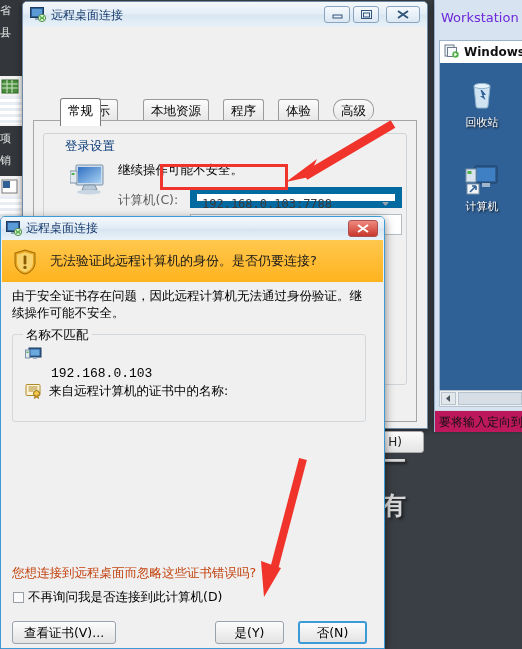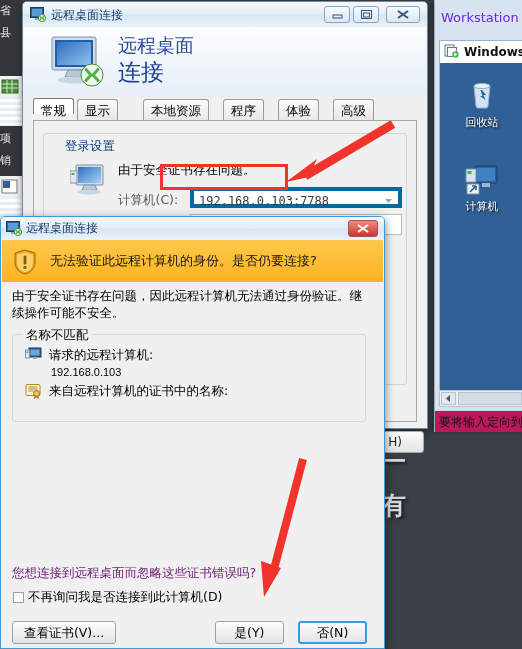--- a/index.html
+++ b/index.html
@@ -71,31 +71,31 @@
   #rdc-header-icon{left:26px;top:8px;width:60px;height:54px;}
   #rdc-header-line1{left:94px;top:6px;font-size:19px;color:#2b4c9b;white-space:nowrap;}
   #rdc-header-line2{left:94px;top:30px;font-size:23px;color:#1d3f94;white-space:nowrap;}
 
   #rdc-body{left:1px;top:95px;width:402px;height:331px;background:#f0f0f0;}
   #rdc-tabs{left:9px;top:2px;height:22px;}
   .tab{position:absolute;top:0;height:22px;line-height:21px;font-size:12.5px;
       padding:0 7px;border:1px solid #9a9a9a;border-bottom:none;
       border-radius:3px 3px 0 0;background:linear-gradient(180deg,#fbfbfb,#e6e6e6);
       box-sizing:border-box;white-space:nowrap;color:#000;}
-  .tab.sel{background:#fff;border-color:#7a7a7a;height:16px;line-height:23px;top:-1px;z-index:3;}
+  .tab.sel{background:#fff;border-color:#7a7a7a;height:28px;line-height:23px;top:-1px;z-index:3;margin-left:27px;}
   #rdc-tabpage{left:9px;top:23px;width:382px;height:300px;background:#f0f0f0;
       border:1px solid #a6a6a6;}
   #grp-login{left:9px;top:12px;width:362px;height:250px;border:1px solid #cfd4d9;border-radius:3px;}
   #grp-login-title{left:18px;top:4px;background:#f0f0f0;padding:0 3px;font-size:12.5px;
       color:#0b3c7a;white-space:nowrap;}
   #pc-icon{left:26px;top:30px;width:36px;height:32px;}
   #prompt-text{left:74px;top:28px;font-size:12.5px;color:#000;white-space:nowrap;}
   #lbl-computer{left:74px;top:58px;font-size:12.5px;color:#5d5d5d;white-space:nowrap;}
   #combo-computer{left:146px;top:53px;width:212px;height:21px;background:#fff;
-      border:4px solid #0369a1;box-sizing:border-box;}
+      border:7px solid #0369a1;box-sizing:border-box;}
   #combo-computer-value{left:5px;top:2px;font-size:12px;color:#3a3a3a;
       font-family:"DejaVu Sans Mono","Liberation Mono",monospace;line-height:17px;white-space:nowrap;}
   #combo-computer-arrow{right:1px;top:1px;width:17px;height:17px;}
   #lbl-user{left:74px;top:85px;font-size:12.5px;color:#5d5d5d;white-space:nowrap;}
   #input-user{left:146px;top:80px;width:212px;height:21px;background:#fff;
       border:1px solid #b4bcc4;box-sizing:border-box;}
   #input-user-value{left:5px;top:2px;font-size:12px;color:#3a3a3a;
       font-family:"DejaVu Sans Mono","Liberation Mono",monospace;line-height:17px;white-space:nowrap;}
   #rdc-hidden-btn{left:332px;top:310px;width:58px;height:22px;
       background:linear-gradient(180deg,#fbfbfb,#e4e4e4);border:1px solid #a9a9a9;
@@ -123,28 +123,28 @@
   #sec-desc{left:10px;top:5px;width:352px;font-size:12.5px;color:#000;line-height:17px;}
 
   .sec-group{position:absolute;border:1px solid #d3d8dd;border-radius:3px;background:#f0f0f0;}
   .sec-group-title{position:absolute;top:-8px;left:10px;background:#f0f0f0;padding:0 3px;
       font-size:12.5px;color:#000;white-space:nowrap;}
   #grp-name{left:10px;top:52px;width:352px;height:86px;}
   #grp-cert{left:10px;top:155px;width:352px;height:118px;}
 
   .row-icon{position:absolute;width:17px;height:16px;}
   .row-label{position:absolute;font-size:12.5px;color:#000;white-space:nowrap;}
-  .row-value{position:absolute;font-size:11px;color:#000;white-space:nowrap;
-      font-family:Liberation Sans, sans-serif;}
+  .row-value{position:absolute;font-size:13px;color:#000;white-space:nowrap;
+      font-family:Liberation Mono, monospace;}
 
   #cert-intro{left:12px;top:8px;font-size:12.5px;color:#000;white-space:nowrap;}
   .cert-err{position:absolute;left:44px;font-size:12.5px;color:#000;white-space:nowrap;}
   .warn-ico{position:absolute;left:20px;width:15px;height:14px;}
 
-  #sec-question{left:10px;top:283px;font-size:12.5px;color:#701a75;white-space:nowrap;}
+  #sec-question{left:10px;top:283px;font-size:12.5px;color:#c2410c;white-space:nowrap;}
   #chk-remember{left:11px;top:310px;width:11px;height:11px;background:#fafafa;
       border:1px solid #9aa0a6;box-sizing:border-box;}
   #chk-remember-label{left:26px;top:307px;font-size:12.5px;color:#000;white-space:nowrap;}
 
   .dlg-btn{position:absolute;height:23px;border:1px solid #9aa3ad;border-radius:3px;
       background:linear-gradient(180deg,#fcfcfc,#e3e3e3);font-size:12.5px;
       line-height:21px;text-align:center;color:#000;box-sizing:border-box;white-space:nowrap;}
   #btn-view-cert{left:10px;top:339px;width:104px;}
   #btn-yes{left:213px;top:339px;width:69px;}
   #btn-no{left:296px;top:339px;width:69px;border:2px solid #3c9bd6;line-height:19px;}
@@ -253,68 +253,49 @@
         <rect x="9.5" y="6" width="6" height="4" fill="none" stroke="#33557a"></rect>
       </svg>
     </div>
     <div class="tbtn" id="rdc-btn-close">
       <svg width="32" height="15" viewBox="0 0 32 15">
         <path d="M11 4l10 7M21 4L11 11" stroke="#33557a" stroke-width="2" fill="none"></path>
       </svg>
     </div>
   </div>
 
-  <div class="abs" id="rdc-header">
-    <svg id="rdc-header-icon" class="abs" viewBox="0 0 60 54">
-      <rect x="2" y="2" width="44" height="33" rx="2" fill="#cfdceb" stroke="#7d93a9"></rect>
-      <rect x="5" y="5" width="38" height="27" fill="#1f5fa8"></rect>
-      <rect x="7" y="7" width="34" height="23" fill="url(#gmon)"></rect>
-      <defs>
-          <linearGradient id="gmon" x1="0" y1="0" x2="1" y2="1">
-        <stop offset="0" stop-color="#2f6fc0"></stop>
-            <stop offset="1" stop-color="#8fc2f0"></stop>
-      </linearGradient>
-        </defs>
-      <path d="M18 35h14l3 7H15z" fill="#b9c9d8" stroke="#7d93a9"></path>
-      <ellipse cx="25" cy="45" rx="17" ry="3.5" fill="#c8d5e2"></ellipse>
-      <circle cx="42" cy="40" r="11" fill="#eef6ea" stroke="#4a8c3f"></circle>
-      <path d="M36 34.5l5 5.5-5 5.5M48 34.5l-5 5.5 5 5.5" stroke="#51b048" stroke-width="3" fill="none" stroke-linecap="round"></path>
-    </svg>
-    <div class="abs" id="rdc-header-line1">远程桌面</div>
-    <div class="abs" id="rdc-header-line2">连接</div>
-  </div>
 
   <div class="abs" id="rdc-body">
     <div class="abs" id="rdc-tabs">
       <div class="tab sel" style="left:0;">常规</div>
       <div class="tab" style="left:44px;">显示</div>
       <div class="tab" style="left:110px;">本地资源</div>
       <div class="tab" style="left:190px;">程序</div>
       <div class="tab" style="left:245px;">体验</div>
-      <div class="tab" style="left:300px;">高级</div>
+      <div class="tab" style="left:300px;border-radius:10px;">高级</div>
     </div>
 
     <div class="abs" id="rdc-tabpage">
       <div class="abs" id="grp-login">
         <div class="abs" id="grp-login-title">登录设置</div>
         <svg id="pc-icon" class="abs" viewBox="0 0 36 32">
           <rect x="6" y="1" width="27" height="20" rx="1" fill="#cfdceb" stroke="#7d93a9"></rect>
           <rect x="8" y="3" width="23" height="16" fill="url(#gmon2)"></rect>
           <defs>
               <linearGradient id="gmon2" x1="0" y1="0" x2="1" y2="1">
             <stop offset="0" stop-color="#2f6fc0"></stop>
                 <stop offset="1" stop-color="#a9d2f5"></stop>
           </linearGradient>
             </defs>
           <path d="M14 21h11l2 5H12z" fill="#b9c9d8" stroke="#7d93a9"></path>
           <ellipse cx="19" cy="28" rx="12" ry="2.5" fill="#c8d5e2"></ellipse>
           <rect x="0" y="7" width="7" height="12" fill="#e2e9f0" stroke="#7d93a9"></rect>
           <rect x="1.5" y="9" width="3" height="2" fill="#51b048"></rect>
         </svg>
-        <div class="abs" id="prompt-text">由于安全证书存在问题。</div>
+        <div class="abs" id="prompt-text">继续操作可能不安全。</div>
         <div class="abs" id="lbl-computer">计算机(C):</div>
         <div class="abs" id="combo-computer">
           <div class="abs" id="combo-computer-value">192.168.0.103:7788</div>
           <svg id="combo-computer-arrow" class="abs" viewBox="0 0 17 17">
             <path d="M5 7l3.5 4L12 7z" fill="#9aa3ac"></path>
           </svg>
         </div>
         <div class="abs" id="lbl-user">用户名:</div>
         <div class="abs" id="input-user">
           <div class="abs" id="input-user-value">Administrator</div>
@@ -357,21 +338,20 @@
 
     <div class="sec-group" id="grp-name">
       <div class="sec-group-title">名称不匹配</div>
       <svg class="row-icon" style="left:12px;top:12px;" viewBox="0 0 17 16">
         <rect x="4" y="1" width="12" height="9" fill="#2f6096" stroke="#1c3b5e"></rect>
         <rect x="5.5" y="2.5" width="9" height="6" fill="#6ba8de"></rect>
         <rect x="8" y="10" width="4" height="2" fill="#98adc2"></rect>
         <rect x="0.5" y="3" width="4" height="8" fill="#dfe7ef" stroke="#7d93a9"></rect>
         <rect x="1.5" y="4.5" width="2" height="1.5" fill="#51b048"></rect>
       </svg>
-      <div class="row-label" style="left:36px;top:12px;">请求的远程计算机:</div>
       <div class="row-value" style="left:38px;top:31px;">192.168.0.103</div>
       <svg class="row-icon" style="left:12px;top:48px;" viewBox="0 0 17 16">
         <rect x="1" y="1.5" width="14" height="11" rx="1" fill="#fdf3d6" stroke="#b08a2a"></rect>
         <path d="M3.5 4h9M3.5 6h9M3.5 8h5" stroke="#b08a2a" stroke-width="1"></path>
         <circle cx="11.5" cy="10.5" r="3" fill="#f3c64a" stroke="#8e6a13"></circle>
         <path d="M10 13l-0.8 2.5 2.3-1.2 2.3 1.2L13 13z" fill="#e0a21c" stroke="#8e6a13" stroke-width="0.6"></path>
       </svg>
       <div class="row-label" style="left:36px;top:48px;">来自远程计算机的证书中的名称:</div>
     </div>
 

